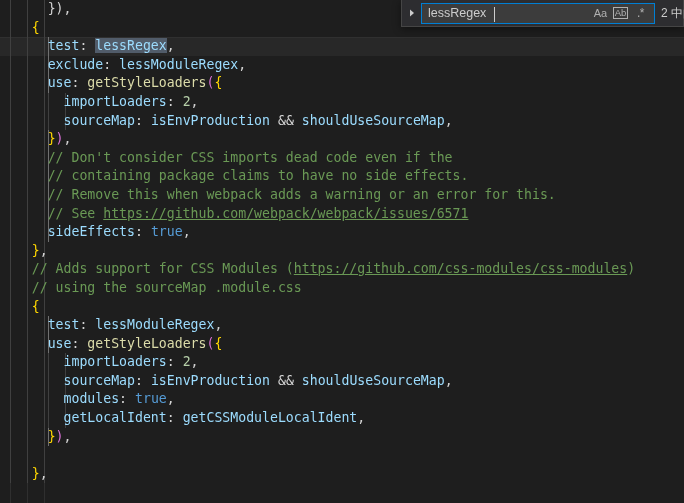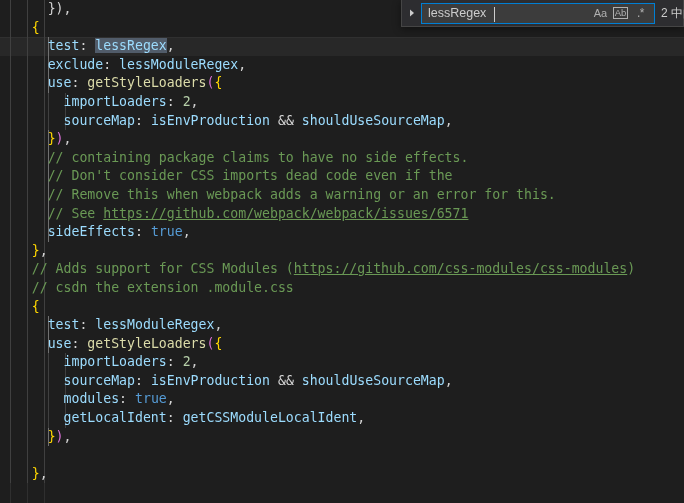--- a/index.html
+++ b/index.html
@@ -113,28 +113,28 @@
       </div>
     <div class="code-layer" id="code-layer" style="padding-left: 0px; top: 0px;">
         <div class="line" style="top: 0px;"><div class="ig" style="left: 10px;"></div><div class="ig" style="left: 27px;"></div><div class="ig" style="left: 44px;"></div><span class="txt" style="margin-left: 0px;"><span class="k-punct">      </span><span class="k-punct">}),</span></span></div>
         <div class="line" style="top: 0px;"><div class="ig" style="left: 10px;"></div><div class="ig" style="left: 27px;"></div><div class="ig" style="left: 44px;"></div><span class="txt" style="margin-left: 0px;"><span class="k-punct">    </span><span class="k-brace1">{</span></span></div>
         <div class="line cur" style="top: 0px;"><div class="ig" style="left: 10px;"></div><div class="ig" style="left: 27px;"></div><div class="ig" style="left: 44px;"></div><div class="ig active" style="left: 48px;"></div><span class="txt" style="margin-left: 0px;"><span class="k-punct">      </span><span class="k-prop">test</span><span class="k-punct">: </span><span class="k-prop sel">lessRegex</span><span class="k-punct">,</span></span></div>
         <div class="line" style="top: 0px;"><div class="ig" style="left: 10px;"></div><div class="ig" style="left: 27px;"></div><div class="ig" style="left: 44px;"></div><div class="ig active" style="left: 48px;"></div><span class="txt" style="margin-left: 0px;"><span class="k-punct">      </span><span class="k-prop">exclude</span><span class="k-punct">: </span><span class="k-prop">lessModuleRegex</span><span class="k-punct">,</span></span></div>
         <div class="line" style="top: 0px;"><div class="ig" style="left: 10px;"></div><div class="ig" style="left: 27px;"></div><div class="ig" style="left: 44px;"></div><div class="ig active" style="left: 48px;"></div><span class="txt" style="margin-left: 0px;"><span class="k-punct">      </span><span class="k-prop">use</span><span class="k-punct">: </span><span class="k-fn">getStyleLoaders</span><span class="k-brace2">(</span><span class="k-brace1">{</span></span></div>
         <div class="line" style="top: 0px;"><div class="ig" style="left: 10px;"></div><div class="ig" style="left: 27px;"></div><div class="ig" style="left: 44px;"></div><div class="ig" style="left: 48px;"></div><div class="ig" style="left: 65px;"></div><span class="txt" style="margin-left: 0px;"><span class="k-punct">        </span><span class="k-prop">importLoaders</span><span class="k-punct">: </span><span class="k-num">2</span><span class="k-punct">,</span></span></div>
         <div class="line" style="top: 0px;"><div class="ig" style="left: 10px;"></div><div class="ig" style="left: 27px;"></div><div class="ig" style="left: 44px;"></div><div class="ig" style="left: 48px;"></div><div class="ig" style="left: 65px;"></div><span class="txt" style="margin-left: 0px;"><span class="k-punct">        </span><span class="k-prop">sourceMap</span><span class="k-punct">: </span><span class="k-prop">isEnvProduction</span><span class="k-punct"> </span><span class="k-op">&amp;&amp;</span><span class="k-punct"> </span><span class="k-prop">shouldUseSourceMap</span><span class="k-punct">,</span></span></div>
         <div class="line" style="top: 0px;"><div class="ig" style="left: 10px;"></div><div class="ig" style="left: 27px;"></div><div class="ig" style="left: 44px;"></div><div class="ig active" style="left: 48px;"></div><span class="txt" style="margin-left: 0px;"><span class="k-punct">      </span><span class="k-brace1">}</span><span class="k-brace2">)</span><span class="k-punct">,</span></span></div>
+        <div class="line" style="top: 0px;"><div class="ig" style="left: 10px;"></div><div class="ig" style="left: 27px;"></div><div class="ig" style="left: 44px;"></div><div class="ig active" style="left: 48px;"></div><span class="txt" style="margin-left: 0px;"><span class="k-punct">      </span><span class="k-com">// Don't consider CSS imports dead code even if the</span></span></div>
         <div class="line" style="top: 0px;"><div class="ig" style="left: 10px;"></div><div class="ig" style="left: 27px;"></div><div class="ig" style="left: 44px;"></div><div class="ig active" style="left: 48px;"></div><span class="txt" style="margin-left: 0px;"><span class="k-punct">      </span><span class="k-com">// containing package claims to have no side effects.</span></span></div>
-        <div class="line" style="top: 0px;"><div class="ig" style="left: 10px;"></div><div class="ig" style="left: 27px;"></div><div class="ig" style="left: 44px;"></div><div class="ig active" style="left: 48px;"></div><span class="txt" style="margin-left: 0px;"><span class="k-punct">      </span><span class="k-com">// Don't consider CSS imports dead code even if the</span></span></div>
         <div class="line" style="top: 0px;"><div class="ig" style="left: 10px;"></div><div class="ig" style="left: 27px;"></div><div class="ig" style="left: 44px;"></div><div class="ig active" style="left: 48px;"></div><span class="txt" style="margin-left: 0px;"><span class="k-punct">      </span><span class="k-com">// Remove this when webpack adds a warning or an error for this.</span></span></div>
         <div class="line" style="top: 0px;"><div class="ig" style="left: 10px;"></div><div class="ig" style="left: 27px;"></div><div class="ig" style="left: 44px;"></div><div class="ig active" style="left: 48px;"></div><span class="txt" style="margin-left: 0px;"><span class="k-punct">      </span><span class="k-com">// See </span><span class="k-link">https://github.com/webpack/webpack/issues/6571</span></span></div>
         <div class="line" style="top: 0px;"><div class="ig" style="left: 10px;"></div><div class="ig" style="left: 27px;"></div><div class="ig" style="left: 44px;"></div><div class="ig active" style="left: 48px;"></div><span class="txt" style="margin-left: 0px;"><span class="k-punct">      </span><span class="k-prop">sideEffects</span><span class="k-punct">: </span><span class="k-bool">true</span><span class="k-punct">,</span></span></div>
         <div class="line" style="top: 0px;"><div class="ig" style="left: 10px;"></div><div class="ig" style="left: 27px;"></div><div class="ig" style="left: 44px;"></div><span class="txt" style="margin-left: 0px;"><span class="k-punct">    </span><span class="k-brace1">}</span><span class="k-punct">,</span></span></div>
         <div class="line" style="top: 0px;"><div class="ig" style="left: 10px;"></div><div class="ig" style="left: 27px;"></div><div class="ig" style="left: 44px;"></div><span class="txt" style="margin-left: 0px;"><span class="k-punct">    </span><span class="k-com">// Adds support for CSS Modules (</span><span class="k-link">https://github.com/css-modules/css-modules</span><span class="k-com">)</span></span></div>
-        <div class="line" style="top: 0px;"><div class="ig" style="left: 10px;"></div><div class="ig" style="left: 27px;"></div><div class="ig" style="left: 44px;"></div><span class="txt" style="margin-left: 0px;"><span class="k-punct">    </span><span class="k-com">// csdn the extension .module.css</span></span></div>
+        <div class="line" style="top: 0px;"><div class="ig" style="left: 10px;"></div><div class="ig" style="left: 27px;"></div><div class="ig" style="left: 44px;"></div><span class="txt" style="margin-left: 0px;"><span class="k-punct">    </span><span class="k-com">// using the sourceMap .module.css</span></span></div>
         <div class="line" style="top: 0px;"><div class="ig" style="left: 10px;"></div><div class="ig" style="left: 27px;"></div><div class="ig" style="left: 44px;"></div><span class="txt" style="margin-left: 0px;"><span class="k-punct">    </span><span class="k-brace1">{</span></span></div>
         <div class="line" style="top: 0px;"><div class="ig" style="left: 10px;"></div><div class="ig" style="left: 27px;"></div><div class="ig" style="left: 44px;"></div><div class="ig active" style="left: 48px;"></div><span class="txt" style="margin-left: 0px;"><span class="k-punct">      </span><span class="k-prop">test</span><span class="k-punct">: </span><span class="k-prop">lessModuleRegex</span><span class="k-punct">,</span></span></div>
         <div class="line" style="top: 0px;"><div class="ig" style="left: 10px;"></div><div class="ig" style="left: 27px;"></div><div class="ig" style="left: 44px;"></div><div class="ig active" style="left: 48px;"></div><span class="txt" style="margin-left: 0px;"><span class="k-punct">      </span><span class="k-prop">use</span><span class="k-punct">: </span><span class="k-fn">getStyleLoaders</span><span class="k-brace2">(</span><span class="k-brace1">{</span></span></div>
         <div class="line" style="top: 0px;"><div class="ig" style="left: 10px;"></div><div class="ig" style="left: 27px;"></div><div class="ig" style="left: 44px;"></div><div class="ig" style="left: 48px;"></div><div class="ig" style="left: 65px;"></div><span class="txt" style="margin-left: 0px;"><span class="k-punct">        </span><span class="k-prop">importLoaders</span><span class="k-punct">: </span><span class="k-num">2</span><span class="k-punct">,</span></span></div>
         <div class="line" style="top: 0px;"><div class="ig" style="left: 10px;"></div><div class="ig" style="left: 27px;"></div><div class="ig" style="left: 44px;"></div><div class="ig" style="left: 48px;"></div><div class="ig" style="left: 65px;"></div><span class="txt" style="margin-left: 0px;"><span class="k-punct">        </span><span class="k-prop">sourceMap</span><span class="k-punct">: </span><span class="k-prop">isEnvProduction</span><span class="k-punct"> </span><span class="k-op">&amp;&amp;</span><span class="k-punct"> </span><span class="k-prop">shouldUseSourceMap</span><span class="k-punct">,</span></span></div>
         <div class="line" style="top: 0px;"><div class="ig" style="left: 10px;"></div><div class="ig" style="left: 27px;"></div><div class="ig" style="left: 44px;"></div><div class="ig" style="left: 48px;"></div><div class="ig" style="left: 65px;"></div><span class="txt" style="margin-left: 0px;"><span class="k-punct">        </span><span class="k-prop">modules</span><span class="k-punct">: </span><span class="k-bool">true</span><span class="k-punct">,</span></span></div>
         <div class="line" style="top: 0px;"><div class="ig" style="left: 10px;"></div><div class="ig" style="left: 27px;"></div><div class="ig" style="left: 44px;"></div><div class="ig" style="left: 48px;"></div><div class="ig" style="left: 65px;"></div><span class="txt" style="margin-left: 0px;"><span class="k-punct">        </span><span class="k-prop">getLocalIdent</span><span class="k-punct">: </span><span class="k-prop">getCSSModuleLocalIdent</span><span class="k-punct">,</span></span></div>
         <div class="line" style="top: 0px;"><div class="ig" style="left: 10px;"></div><div class="ig" style="left: 27px;"></div><div class="ig" style="left: 44px;"></div><div class="ig active" style="left: 48px;"></div><span class="txt" style="margin-left: 0px;"><span class="k-punct">      </span><span class="k-brace1">}</span><span class="k-brace2">)</span><span class="k-punct">,</span></span></div>
         <div class="line" style="top: 0px;"><div class="ig" style="left: 10px;"></div><div class="ig" style="left: 27px;"></div><div class="ig" style="left: 44px;"></div><span class="txt" style="margin-left: 0px;"></span></div>
         <div class="line" style="top: 0px;"><div class="ig" style="left: 10px;"></div><div class="ig" style="left: 27px;"></div><div class="ig" style="left: 44px;"></div><span class="txt" style="margin-left: 0px;"><span class="k-punct">    </span><span class="k-brace1">}</span><span class="k-punct">,</span></span></div>

